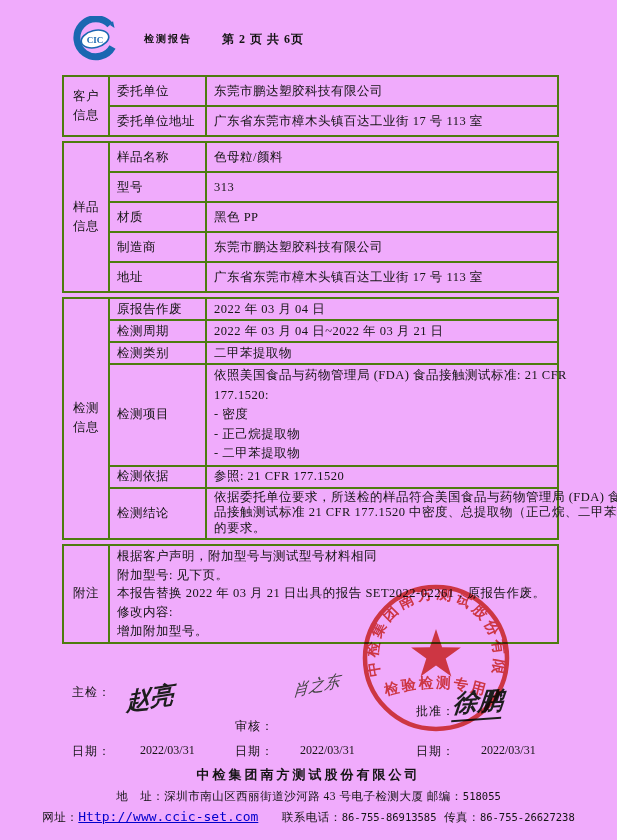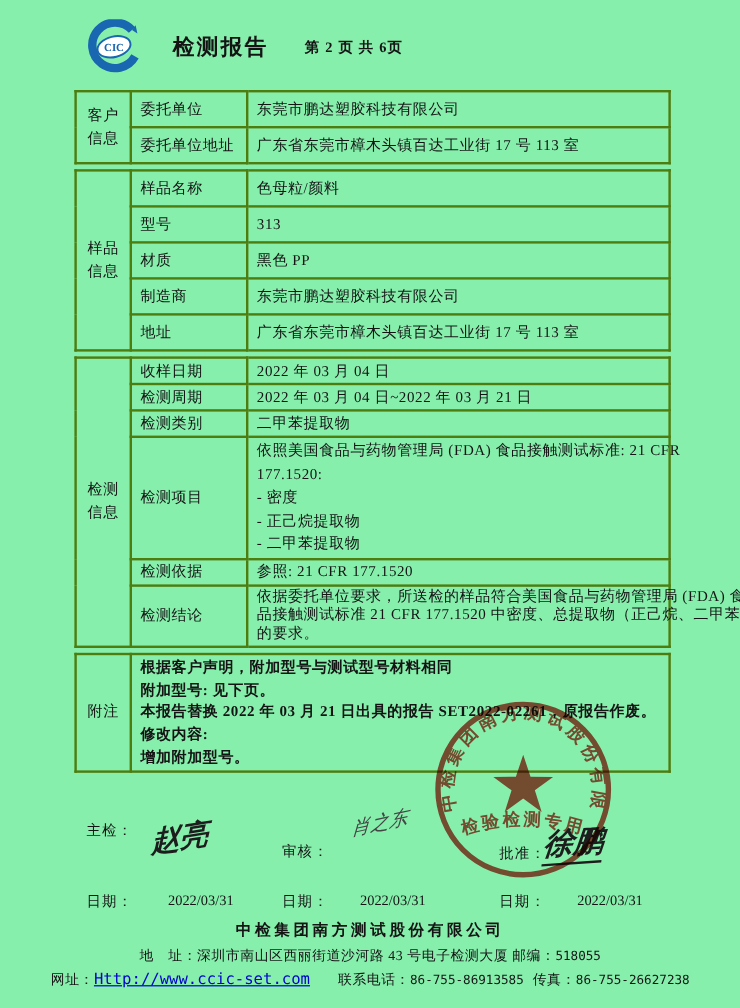--- a/index.html
+++ b/index.html
@@ -1,39 +1,39 @@
 <!DOCTYPE html>
 <html><head>
 <meta charset="utf-8">
 <style>
   * { margin:0; padding:0; box-sizing:border-box; }
   html,body { background:#ffffff; }
   .page {
-    position:relative; width:617px; height:840px; background:#86efac;
+    position:relative; width:617px; height:840px; background:#f0abfc;
     font-family:"Liberation Serif","DejaVu Serif",serif; color:#141414;
     overflow:hidden;
   }
   
   .header { position:absolute; left:66px; top:16px; width:500px; display:flex; align-items:center; }
-  .hdr-title { margin-left:20px; font-size:18px; font-weight:700; letter-spacing:2px; white-space:nowrap; }
+  .hdr-title { margin-left:20px; font-size:10px; font-weight:700; letter-spacing:2px; white-space:nowrap; }
   .hdr-no   { margin-left:38px; font-size:12px; font-weight:700; white-space:nowrap; }
   .hdr-page { margin-left:30px; font-size:12px; font-weight:700; letter-spacing:1px; white-space:nowrap; }
   
   .tables { position:absolute; left:62px; top:75px; width:497px; }
   table.doc { width:100%; border-collapse:collapse; table-layout:fixed; margin-bottom:4px; border:2px solid #9f9f9f; }
   table.doc td { border:2px solid #4d7c0f; padding:1px 7px; font-size:12.5px; vertical-align:middle; letter-spacing:0.5px; }
   td.sec { text-align:center; letter-spacing:1px; padding:1px 2px; }
   td.sec span { display:block; line-height:19px; }
   .s12 tr { height:30px; }
   tr.single { height:22px; }
   td.items { padding:4px 7px; }
   td.items div { line-height:19.5px; white-space:nowrap; }
   td.concl { padding:3px 7px; }
   td.concl div { line-height:15.8px; white-space:nowrap; }
-  td.note { padding:5px 7px;font-weight:bold; }
+  td.note { padding:5px 7px; }
   td.note div { line-height:18.8px; white-space:nowrap; }
   
   .sn-label { position:absolute; font-size:12px; letter-spacing:1px; white-space:nowrap; }
   .sn-date  { position:absolute; font-size:12px; white-space:nowrap; }
   .sig { position:absolute; font-weight:700; font-style:italic; color:#1d1d1d; white-space:nowrap; transform-origin:left center; }
   .sig-1 { left:126px; top:686px; font-size:24px; transform:rotate(-9deg) skewX(-8deg); }
   .sig-2 { left:293px; top:681px; font-size:16px; font-weight:400; color:#454545; transform:rotate(-12deg) skewX(-16deg); }
   .sig-3 { left:453px; top:687px; font-size:25px; transform:rotate(-4deg) skewX(-10deg); border-bottom:2px solid #1d1d1d; }
   
   .stamp { position:absolute; left:358px; top:580px; width:156px; height:156px; opacity:0.88; mix-blend-mode:multiply; }
@@ -123,21 +123,21 @@
           <col style="width:46px">
           <col style="width:97px">
           <col>
         </colgroup>
       <tbody>
           <tr class="single">
         <td class="sec" rowspan="6">
           <span>检测</span>
           <span>信息</span>
         </td>
-        <td>收样日期</td>
+        <td>原报告作废</td>
         <td>2022 年 03 月 04 日</td>
       </tr>
       <tr class="single">
         <td>检测周期</td>
         <td>2022 年 03 月 04 日~2022 年 03 月 21 日</td>
       </tr>
       <tr class="single">
         <td>检测类别</td>
         <td>二甲苯提取物</td>
       </tr>
@@ -183,21 +183,21 @@
           <div>修改内容:</div>
           <div>增加附加型号。</div>
         </td>
       </tr>
     </tbody>
       </table>
   </div>
 
   <div class="sn-label" style="left:72px; top:684px;">主检：</div>
   <div class="sig sig-1">赵亮</div>
-  <div class="sn-label" style="left:235px; top:701px;">审核：</div>
+  <div class="sn-label" style="left:235px; top:718px;">审核：</div>
   <div class="sig sig-2">肖之东</div>
   <div class="sn-label" style="left:416px; top:703px;">批准：</div>
   <div class="sig sig-3">徐鹏</div>
 
   <div class="sn-label" style="left:72px; top:743px;">日期：</div>
   <div class="sn-date" style="left:140px; top:743px;">2022/03/31</div>
   <div class="sn-label" style="left:235px; top:743px;">日期：</div>
   <div class="sn-date" style="left:300px; top:743px;">2022/03/31</div>
   <div class="sn-label" style="left:416px; top:743px;">日期：</div>
   <div class="sn-date" style="left:481px; top:743px;">2022/03/31</div>

